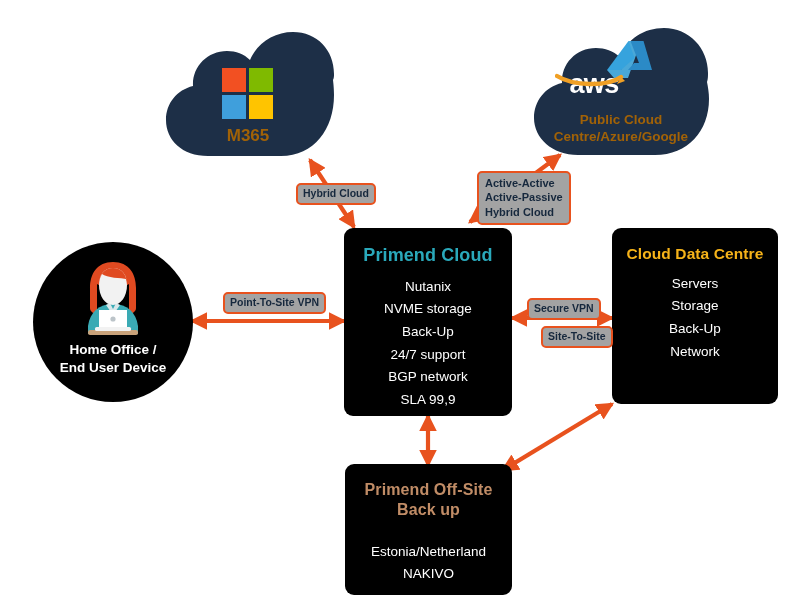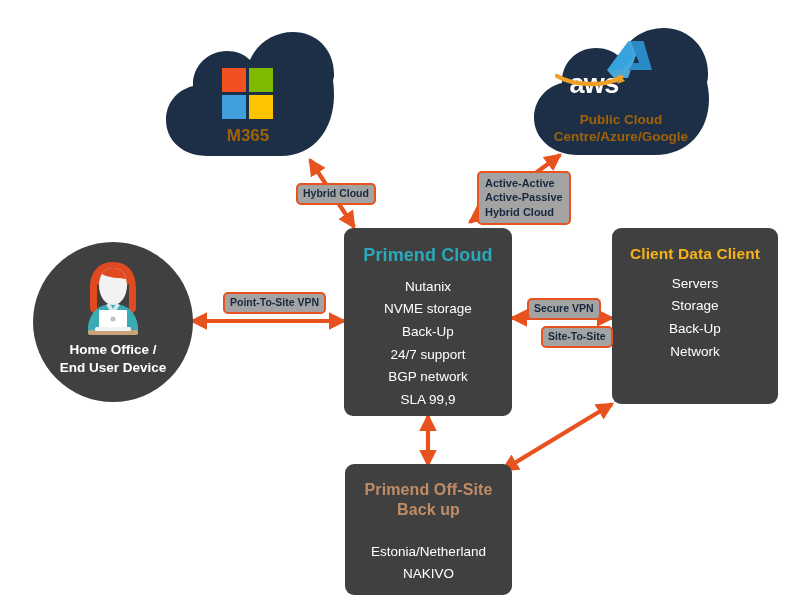--- a/index.html
+++ b/index.html
@@ -22,21 +22,21 @@
     left: 0;
     top: 0;
     width: 792px;
     height: 612px;
     pointer-events: none;
   }
 
   
   .node {
     position: absolute;
-    background: #404040;
+    background: #000000;
     color: #ffffff;
     box-sizing: border-box;
     text-align: center;
   }
   .box {
     border-radius: 9px;
     padding-top: 16px;
   }
   .node-title {
     font-weight: bold;
@@ -225,21 +225,21 @@
       <div>Nutanix</div>
       <div>NVME storage</div>
       <div>Back-Up</div>
       <div>24/7 support</div>
       <div>BGP network</div>
       <div>SLA 99,9</div>
     </div>
   </div>
 
   <div class="node box" style="left:612px; top:228px; width:166px; height:176px;">
-    <div class="node-title" style="color:#f6b319; font-size:15.5px; margin-bottom:9px;">Client Data Client</div>
+    <div class="node-title" style="color:#f6b319; font-size:15.5px; margin-bottom:9px;">Cloud Data Centre</div>
     <div class="node-lines">
       <div>Servers</div>
       <div>Storage</div>
       <div>Back-Up</div>
       <div>Network</div>
     </div>
   </div>
 
   <div class="node box" style="left:345px; top:464px; width:167px; height:131px;">
     <div class="node-title" style="color:#c08c66; font-size:16px;">Primend Off-Site</div>

